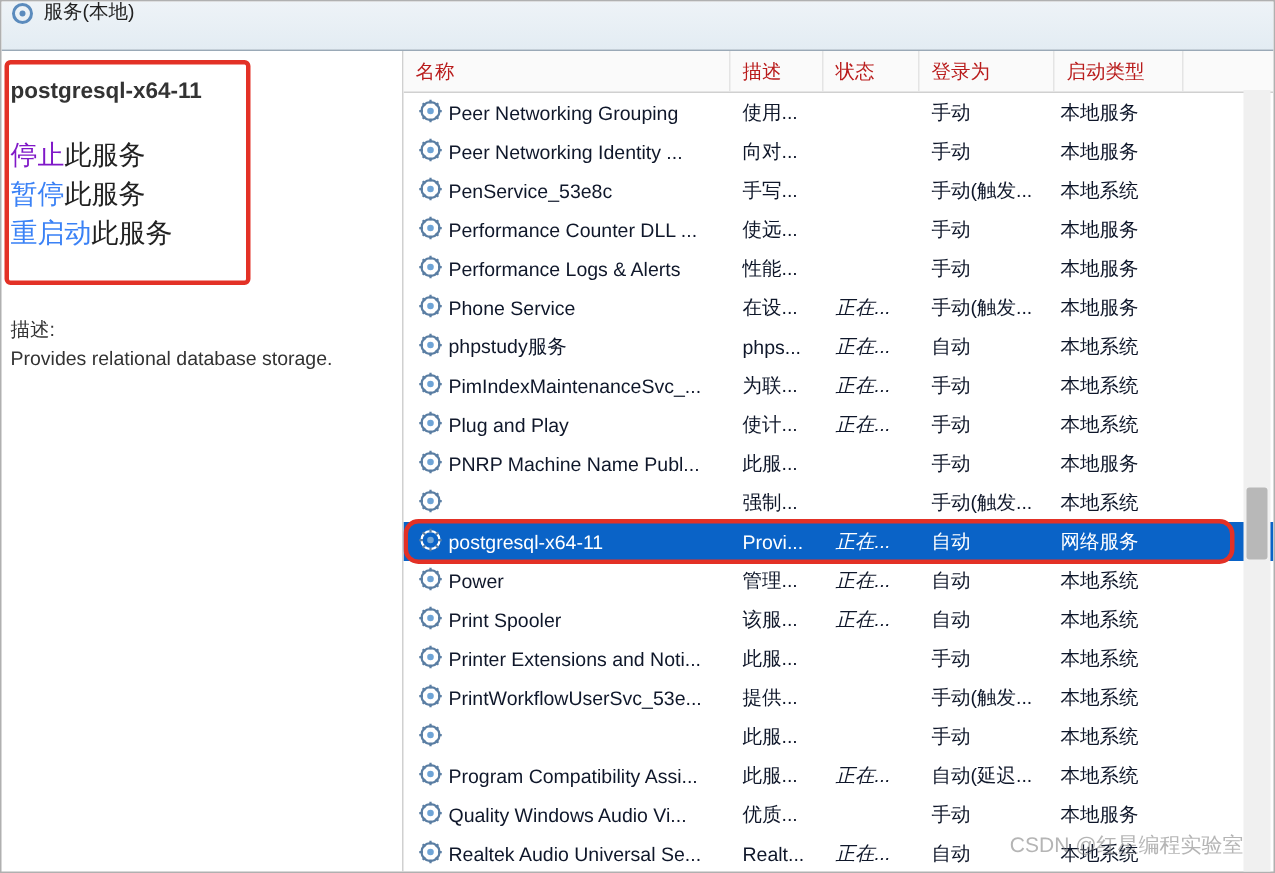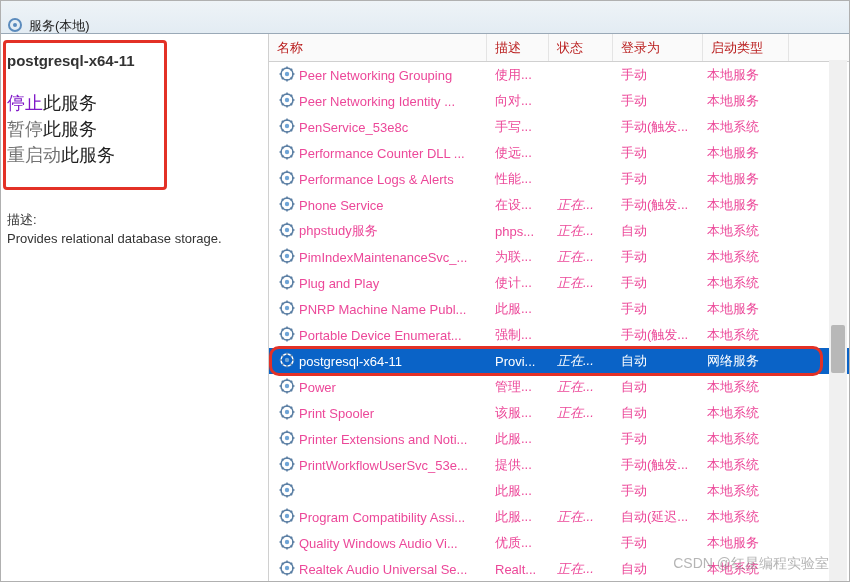--- a/index.html
+++ b/index.html
@@ -12,39 +12,39 @@
     width: 850px;
     height: 582px;
     overflow: hidden;
     position: relative;
     border: 1px solid #b0b0b0;
   }
   .titlebar {
     background: linear-gradient(#eef3f7, #e3ecf3);
     height: 24px;
     display: flex;
-    align-items: flex-start;
+    align-items: flex-end;
     padding: 16px 6px;
     border-bottom: 1px solid #9aa9b7;
     gap: 6px;
   }
   .titlebar .icon { width: 16px; height: 16px; }
   .titlebar-title { font-size: 13px; color: #222; }
   .content {
     display: flex;
     height: calc(100% - 24px);
   }
   .left-pane {
     width: 268px;
     padding: 18px 10px 10px 6px;
     border-right: 1px solid #d0d0d0;
     position: relative;
   }
   .sel-name { font-weight: bold; font-size: 15px; margin-bottom: 22px; }
-  .action-link { color: #737373; cursor: pointer; }
+  .action-link { color: #3b82f6; cursor: pointer; }
   .action-link.visited { color: #8018c8; }
   .action-line { margin: 2px 0; font-size: 18px; color: #222; }
   .desc-label { margin-top: 44px; }
   .desc-text { margin-top: 2px; max-width: 240px; }
   .red-box-left {
     position: absolute;
     top: 6px; left: 2px;
     width: 164px; height: 150px;
     border: 3px solid #e33126;
     border-radius: 4px;
@@ -77,21 +77,21 @@
   .col.stat { width: 64px; }
   .col.start { width: 86px; }
   .col.logon { width: 90px; }
 
   .list { position: relative; }
   .row {
     display: flex;
     align-items: center;
     height: 26px;
     font-size: 13px;
-    color: #ec4899;
+    color: #0f172a;
   }
   .row .cell { padding-left: 8px; overflow: hidden; white-space: nowrap; text-overflow: clip; }
   .cell.name { width: 218px; display: flex; align-items: center; gap: 4px; padding-left: 10px;}
   .cell.desc { width: 62px; }
   .cell.stat { width: 64px; font-style: italic; }
   .cell.start { width: 86px; }
   .cell.logon { width: 90px; }
   .row.selected {
     background: #0a63c7;
     color: #fff;
@@ -415,21 +415,20 @@
                   <line x1="8" y1="13" x2="8" y2="15.5"></line>
     <line x1="0.5" y1="8" x2="3" y2="8"></line>
                   <line x1="13" y1="8" x2="15.5" y2="8"></line>
     <line x1="2.8" y1="2.8" x2="4.5" y2="4.5"></line>
                   <line x1="11.5" y1="11.5" x2="13.2" y2="13.2"></line>
     <line x1="2.8" y1="13.2" x2="4.5" y2="11.5"></line>
                   <line x1="11.5" y1="4.5" x2="13.2" y2="2.8"></line>
   </g>
   <circle cx="8" cy="8" r="2.2" fill="#6fa4d6"></circle>
 </svg></span>
-            <span>Portable Device Enumerat...</span>
           </div>
           <div class="cell desc">强制...</div>
           <div class="cell stat"></div>
           <div class="cell start">手动(触发...</div>
           <div class="cell logon">本地系统</div>
         </div>
         <div class="row selected">
           <div class="cell name">
             <span><svg class="svc-icon" viewBox="0 0 16 16">
   <circle class="outer" cx="8" cy="8" r="6" fill="none" stroke="#5a7ea3" stroke-width="1.5"></circle>

